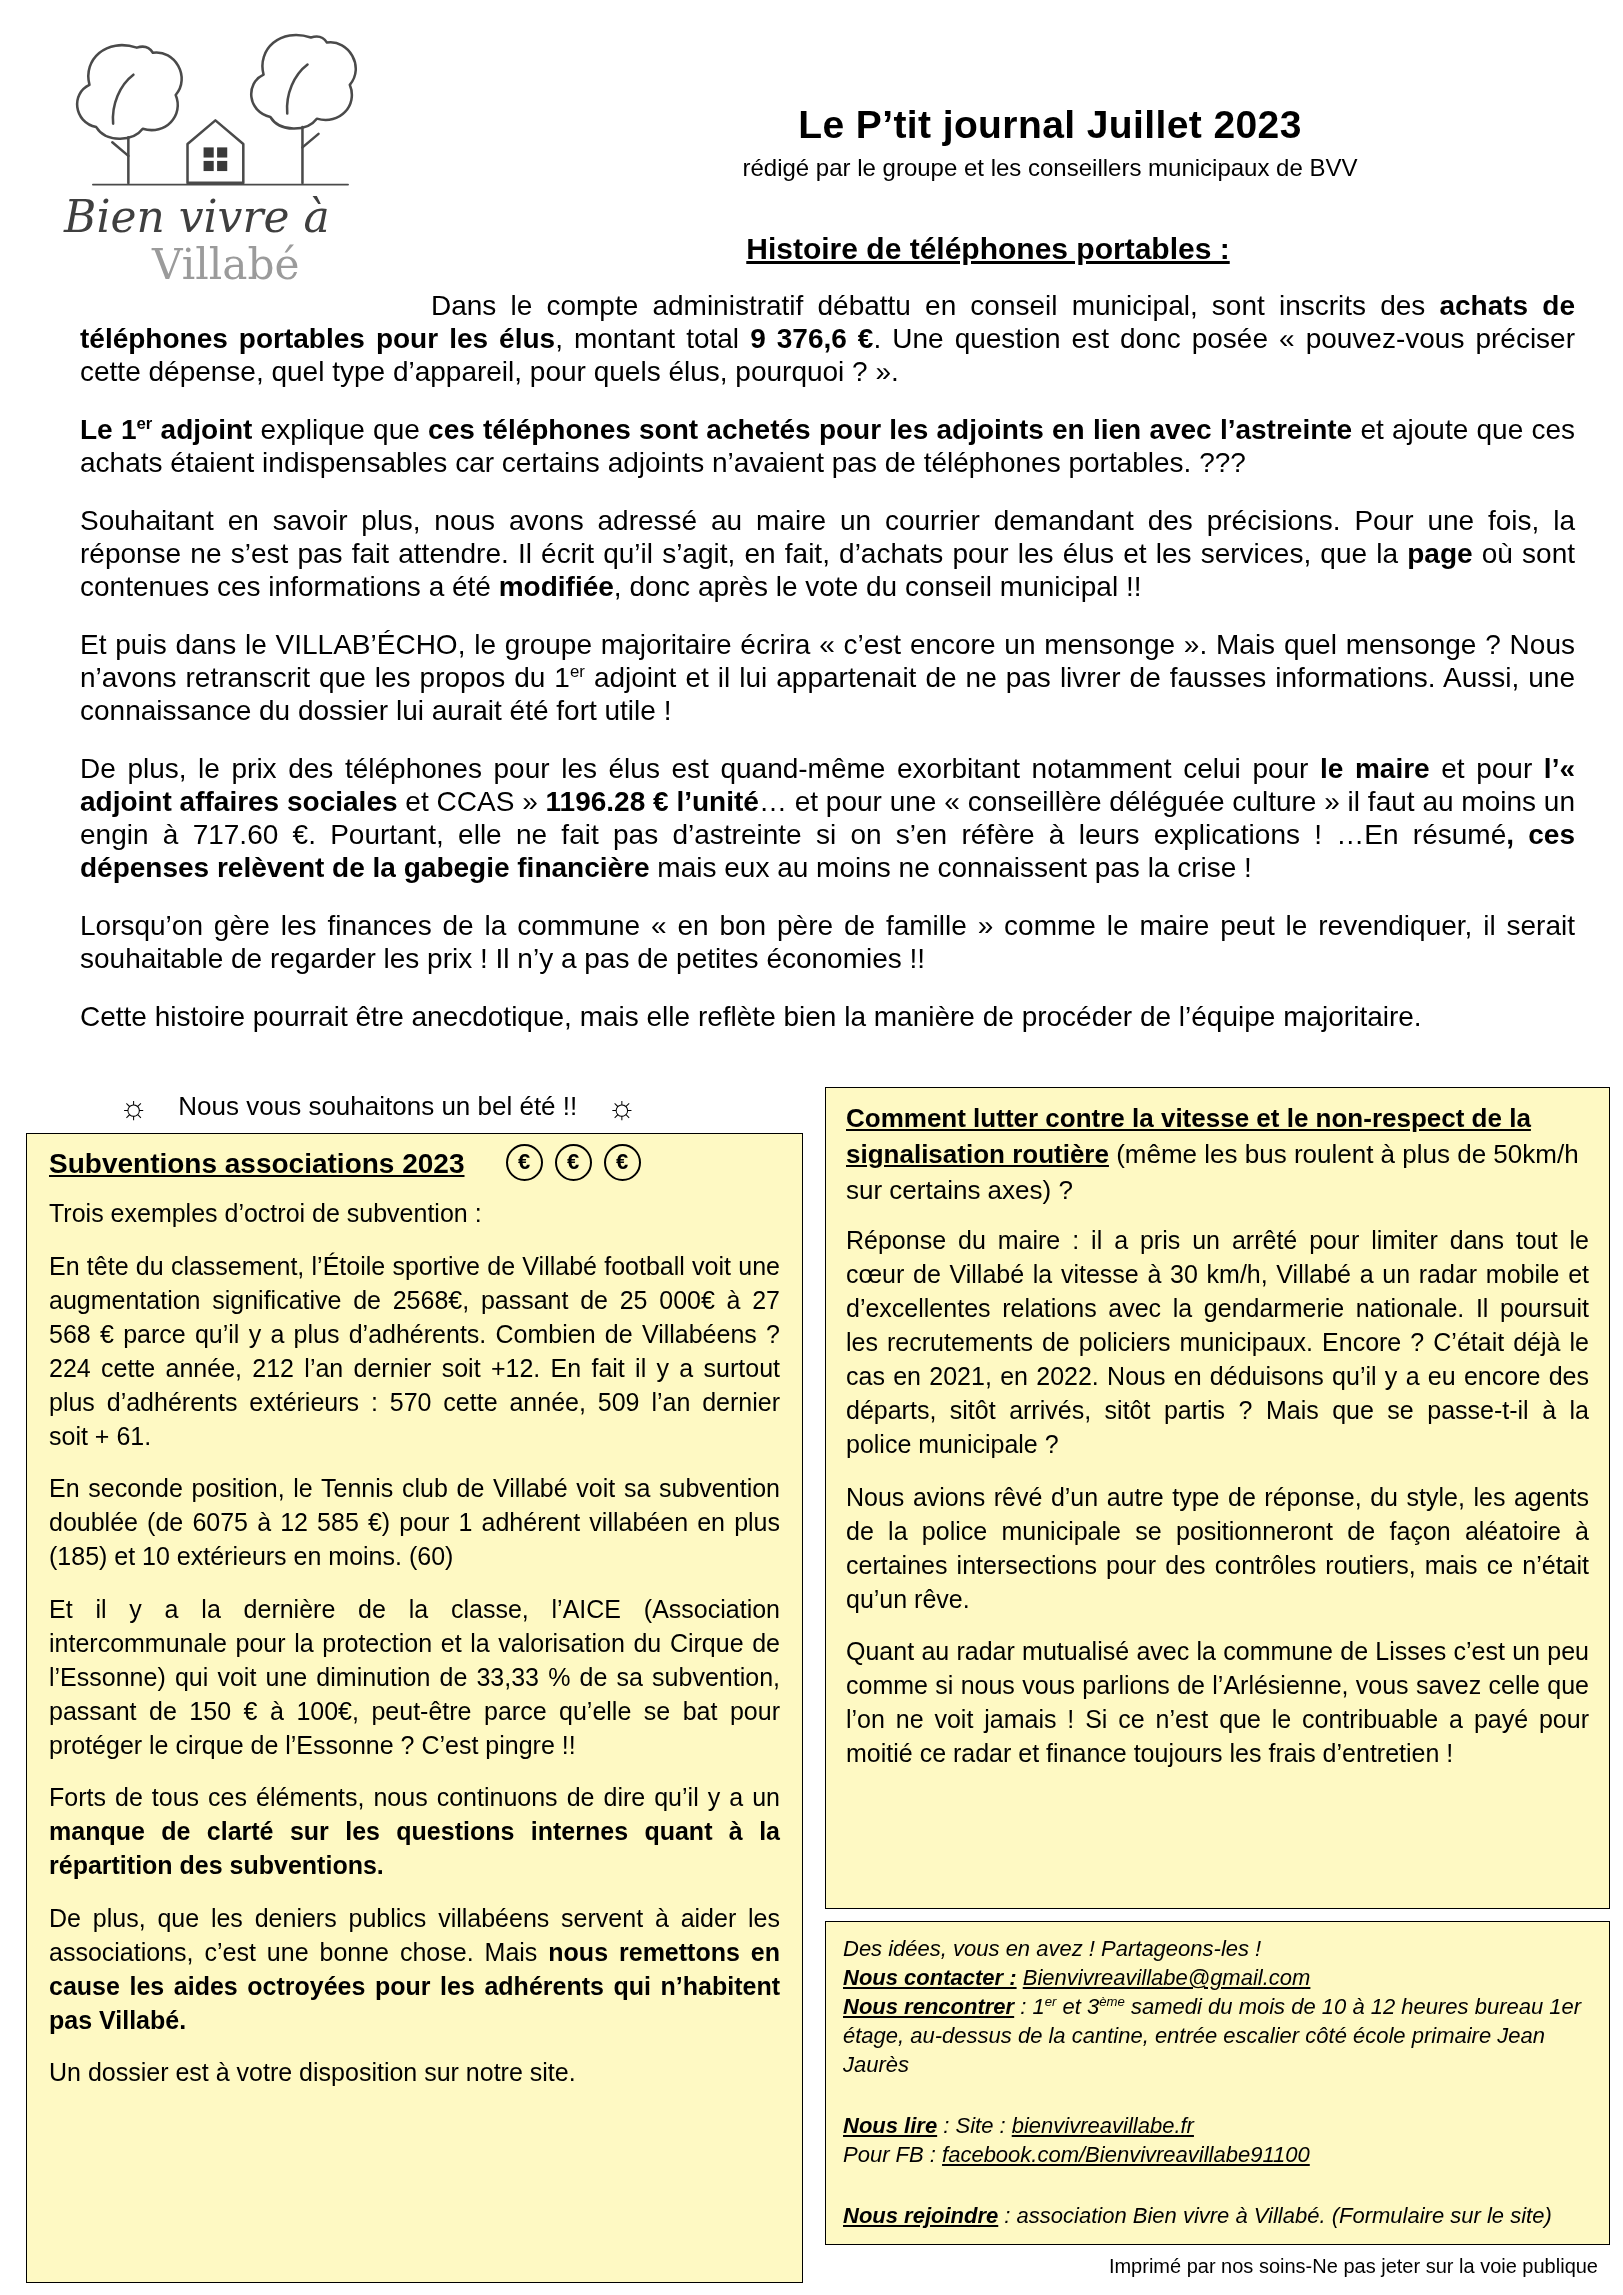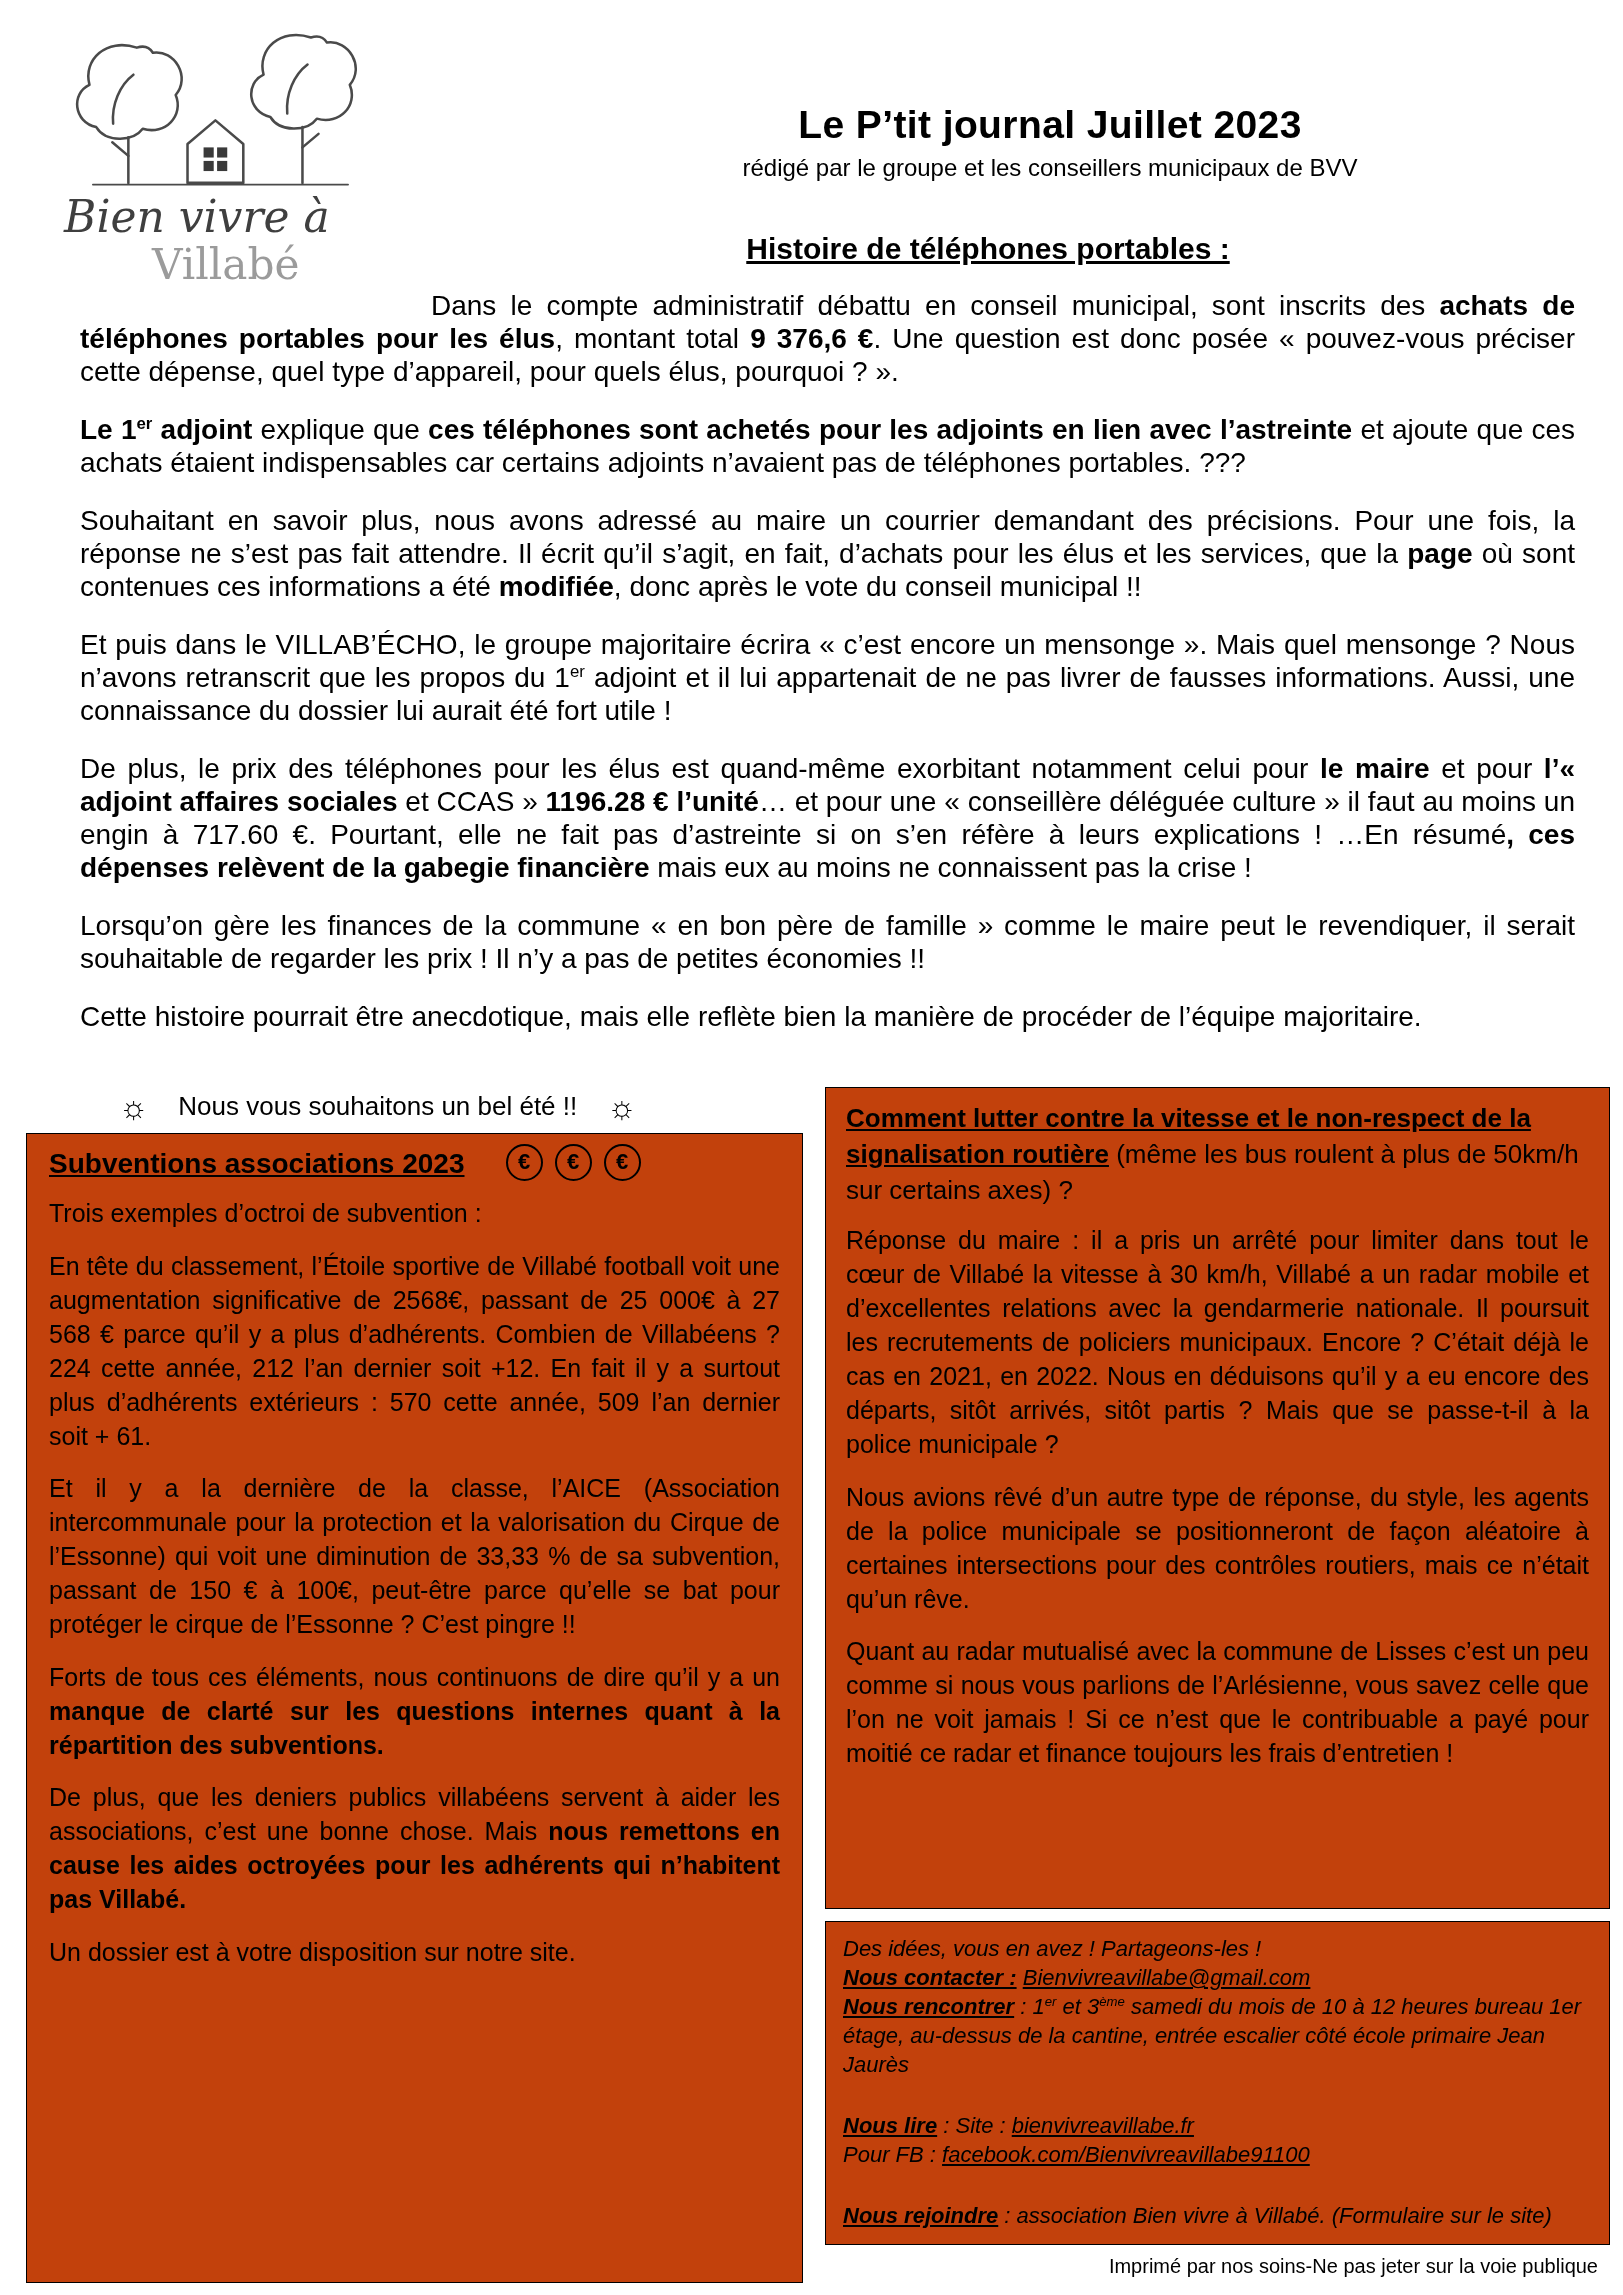--- a/index.html
+++ b/index.html
@@ -26,21 +26,21 @@
 
   
   .columns { position:absolute; top:1087px; left:26px; width:1584px; display:flex; gap:22px; }
   .col-left { width:777px; }
   .col-right { width:785px; }
 
   .sun-line { display:flex; align-items:center; gap:30px; padding-left:93px;
               font-size:26px; height:39px; margin-bottom:6.8px; }
   .sun { font-size:32px; line-height:1; }
 
-  .box { border:1.7px solid #000; background:#c2410c; }
+  .box { border:1.7px solid #000; background:#fef9c3; }
   .subventions-box { padding:13.5px 22px 17px 22px; min-height:1150px; }
   .box-heading-row { display:flex; align-items:center; margin-bottom:15px; }
   .box-heading { font-size:28px; font-weight:700; text-decoration:underline; }
   .coins { display:flex; gap:12px; margin-left:41px; margin-top:-3.4px; }
   .coin { width:37px; height:37px; border:2.5px double #000; border-radius:50%;
           display:flex; align-items:center; justify-content:center;
           font-size:22px; font-weight:700; }
   .bpara { font-size:25px; line-height:34px; text-align:justify; margin-bottom:18.6px; }
   .bpara:last-child { margin-bottom:0; }
 
@@ -125,20 +125,21 @@
         <div class="box-heading-row">
           <span class="box-heading">Subventions associations 2023</span>
           <span class="coins">
             <span class="coin">€</span>
             <span class="coin">€</span>
             <span class="coin">€</span>
           </span>
         </div>
         <div class="bpara"><span>Trois exemples d’octroi de subvention :</span></div>
         <div class="bpara"><span>En tête du classement, l’Étoile sportive de Villabé football voit une augmentation significative de 2568€, passant de 25 000€ à 27 568 € parce qu’il y a plus d’adhérents. Combien de Villabéens ? 224 cette année, 212 l’an dernier soit +12. En fait il y a surtout plus d’adhérents extérieurs : 570 cette année, 509 l’an dernier soit + 61.</span></div>
+        <div class="bpara"><span>En seconde position, le Tennis club de Villabé voit sa subvention doublée (de 6075 à 12 585 €) pour 1 adhérent villabéen en plus (185) et 10 extérieurs en moins. (60)</span></div>
         <div class="bpara"><span>Et il y a la dernière de la classe, l’AICE (Association intercommunale pour la protection et la valorisation du Cirque de l’Essonne) qui voit une diminution de 33,33 % de sa subvention, passant de 150 € à 100€, peut-être parce qu’elle se bat pour protéger le cirque de l’Essonne ? C’est pingre !!</span></div>
         <div class="bpara"><span>Forts de tous ces éléments, nous continuons de dire qu’il y a un </span><span style="font-weight: 700;">manque de clarté sur les questions internes quant à la répartition des subventions.</span></div>
         <div class="bpara"><span>De plus, que les deniers publics villabéens servent à aider les associations, c’est une bonne chose. Mais </span><span style="font-weight: 700;">nous remettons en cause les aides octroyées pour les adhérents qui n’habitent pas Villabé.</span></div>
         <div class="bpara"><span>Un dossier est à votre disposition sur notre site.</span></div>
       </div>
     </div>
 
     <div class="col-right">
       <div class="box speed-box">
         <div class="box-heading-rich"><span style="font-weight: 700; text-decoration: underline;">Comment lutter contre la vitesse et le non-respect de la signalisation routière</span><span> (même les bus roulent à plus de 50km/h sur certains axes) ?</span></div>

